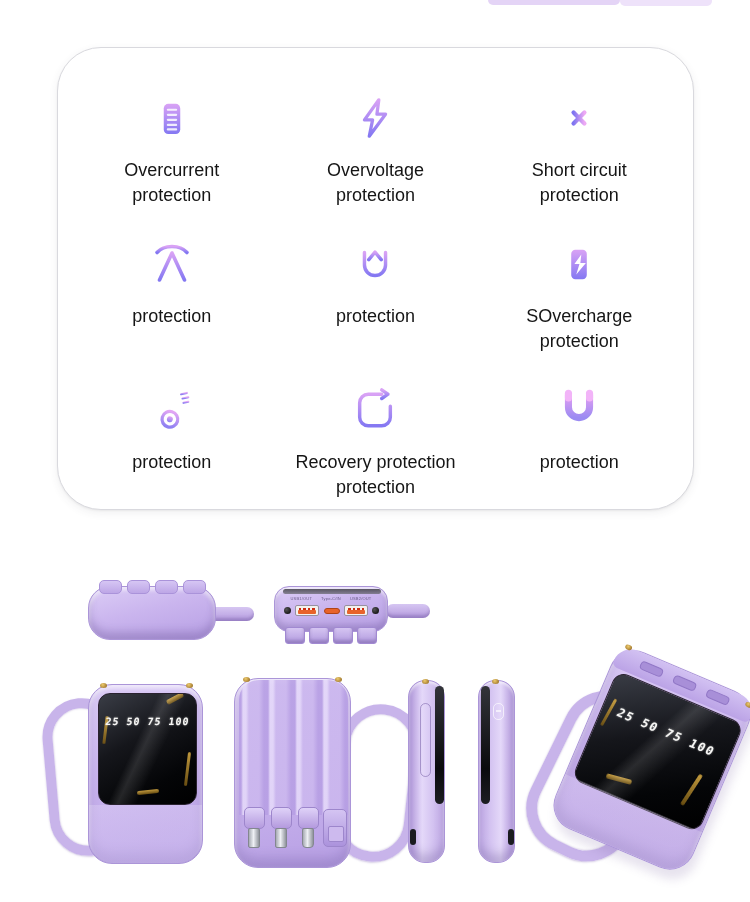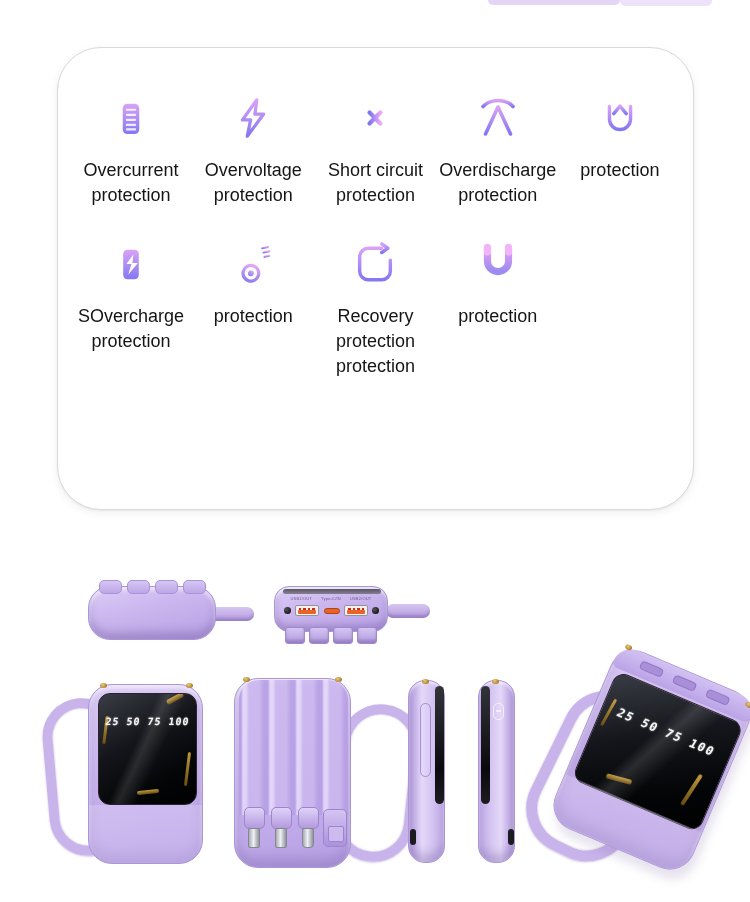--- a/index.html
+++ b/index.html
@@ -8,21 +8,21 @@
 
   
   .remnant{position:absolute;top:0;height:5px;border-radius:0 0 5px 5px;}
   .remnant.a{left:488px;width:132px;background:#ddc9f4;opacity:.8;}
   .remnant.b{left:620px;width:92px;height:6px;background:#ecdff9;opacity:.9;}
 
   
   .card{position:absolute;left:57px;top:47px;width:637px;height:463px;background:#fff;
         border:1px solid #d9d9de;border-radius:44px;
         box-shadow:0 3px 8px rgba(60,60,80,.08), 0 1px 2px rgba(0,0,0,.05);
-        display:grid;grid-template-columns:repeat(5,1fr);align-content:start;
+        display:grid;grid-template-columns:repeat(3,1fr);align-content:start;
         padding:44px 12px 0;box-sizing:border-box;row-gap:30px;}
   .feat{text-align:center;}
   .feat .ic{height:52px;display:flex;align-items:center;justify-content:center;}
   .feat .lbl{margin-top:14px;font-size:18px;line-height:25px;color:#151515;font-weight:500;}
   .feat svg{display:block;}
 
   
   .pv{position:absolute;}
   .bodyfill{background:linear-gradient(165deg,#dccdf6 0%,#cab5ee 45%,#b79fe4 100%);
             border:1px solid #ab95d8;box-sizing:border-box;}
@@ -209,21 +209,20 @@
               </linearGradient>
             </defs>
           <g stroke="url(#g4)" stroke-width="3.6" stroke-linecap="round" stroke-linejoin="round" fill="none">
             <path d="M11.5 40 L24 13 L36.5 40"></path>
               <path d="M17.5 30.5 h13"></path>
             <path d="M9 12.5 C16 4.5 32 4.5 39 12.5"></path>
           </g>
         </svg>
       </div>
       <div class="lbl">
-        <span class="lbl-line">Overdischarge</span>
         <span class="lbl-line">protection</span>
       </div>
     </div>
 
     <div class="feat">
       <div class="ic">
         <svg width="46" height="46" viewBox="0 0 48 48">
           <defs>
               <linearGradient id="g5" x1="0" y1="0" x2="0" y2="1">
             <stop offset="0" stop-color="#d9a2f5"></stop>

